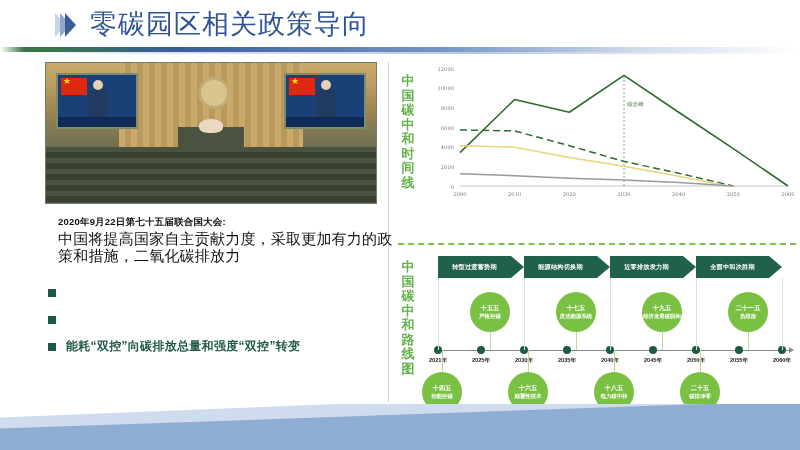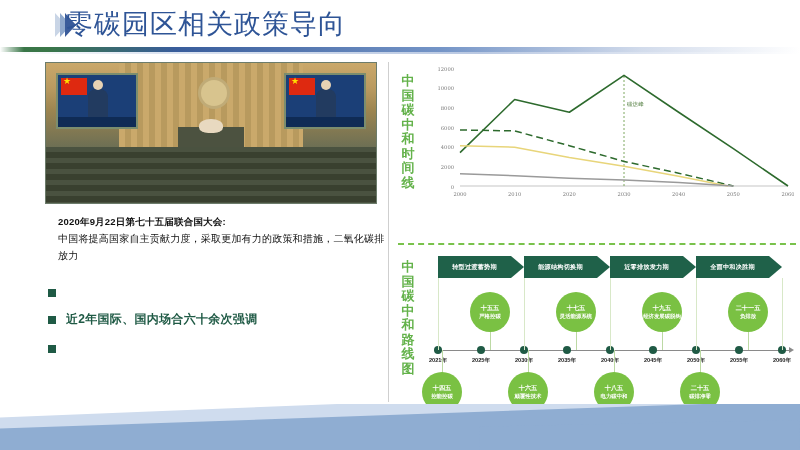--- a/index.html
+++ b/index.html
@@ -14,20 +14,21 @@
   .chev-wrap{position:absolute;left:55px;top:13px;display:flex;align-items:center;}
   .chev{width:0;height:0;border-top:12px solid transparent;border-bottom:12px solid transparent;margin-right:-6px;}
   .chev.c1{border-left:11px solid #c9d5e6;}
   .chev.c2{border-left:11px solid #8fa9cd;}
   .chev.c3{border-left:11px solid #3a5c9b;}
   .title{
     position:absolute;left:66px;top:6px;
     font-size:27px;color:#2e5496;letter-spacing:1px;
     font-family:"DejaVu Sans","Liberation Sans",sans-serif;
     white-space:nowrap;
+    padding-left:24px;
   }
   .hdr-rule{position:absolute;left:0;top:47px;width:800px;height:5px;
     background:linear-gradient(90deg,#ffffff 0%,#2f6f3e 3%,#2f6f3e 6%,#2e5496 22%,#6d8fc4 55%,#cfd9ea 80%,#ffffff 100%);
     opacity:.95;}
   .hdr-rule2{position:absolute;left:0;top:52px;width:800px;height:2px;
     background:linear-gradient(90deg,#ffffff 0%,#dce4f1 20%,#b9c8e2 60%,#ffffff 100%);}
 
   
   .photo{position:absolute;left:45px;top:62px;width:330px;height:140px;
     background:#2b3a2a;overflow:hidden;border:1px solid #6c7c6b;}
@@ -49,21 +50,21 @@
   .photo .scr .flag{position:absolute;left:3px;top:3px;width:26px;height:17px;background:#de2910;}
   .photo .scr .flag:after{content:"★";color:#ffde00;font-size:9px;position:absolute;left:2px;top:-2px;}
   .photo .scr .man{position:absolute;left:30px;top:14px;width:20px;height:34px;background:#223b60;border-radius:8px 8px 0 0;}
   .photo .scr .man:before{content:"";position:absolute;left:5px;top:-9px;width:10px;height:10px;border-radius:50%;background:#e7d2b4;}
   .photo .scr .podm{position:absolute;left:0;bottom:0;width:100%;height:10px;background:#0f2b55;}
 
   .vdivider{position:absolute;left:388px;top:62px;width:1px;height:340px;background:#cfcfcf;}
 
   .para{position:absolute;left:58px;top:214px;width:335px;color:#222;}
   .para .l1{font-size:9.5px;font-weight:bold;color:#111;line-height:16px;letter-spacing:.2px;}
-  .para .l2{font-size:10px;color:#111;line-height:17px;letter-spacing:.2px;}
+  .para .l2{font-size:15px;color:#111;line-height:17px;letter-spacing:.2px;}
 
   .bullets{position:absolute;left:48px;top:286px;width:340px;}
   .bullet{display:flex;align-items:flex-start;margin-bottom:16px;}
   .bullet .sq{width:8px;height:8px;background:#1f5a45;margin-right:10px;margin-top:3px;flex:none;}
   .bullet .bt{font-size:12px;font-weight:bold;color:#1f5a45;letter-spacing:.3px;line-height:13px;}
 
   
   .rpanel{position:absolute;left:392px;top:56px;width:408px;height:190px;}
   .vlabel{position:absolute;width:20px;font-size:13px;color:#63b24a;font-weight:bold;
     line-height:14.5px;text-align:center;letter-spacing:0px;}
@@ -151,24 +152,24 @@
   <div class="l1">2020年9月22日第七十五届联合国大会:</div>
   <div class="l2">中国将提高国家自主贡献力度，采取更加有力的政策和措施，二氧化碳排放力</div>
 </div>
 
 <div class="bullets">
   <div class="bullet">
     <div class="sq"></div>
   </div>
   <div class="bullet">
     <div class="sq"></div>
-    <div class="bt">近2年国际、国内场合六十余次强调</div>
   </div>
   <div class="bullet">
     <div class="sq"></div>
+    <div class="bt">能耗“双控”向碳排放总量和强度“双控”转变</div>
   </div>
 </div>
 
 <div class="rpanel">
   <div class="vlabel" id="chart-vlabel">
       <span>中</span>
       <span>国</span>
       <span>碳</span>
       <span>中</span>
       <span>和</span>

